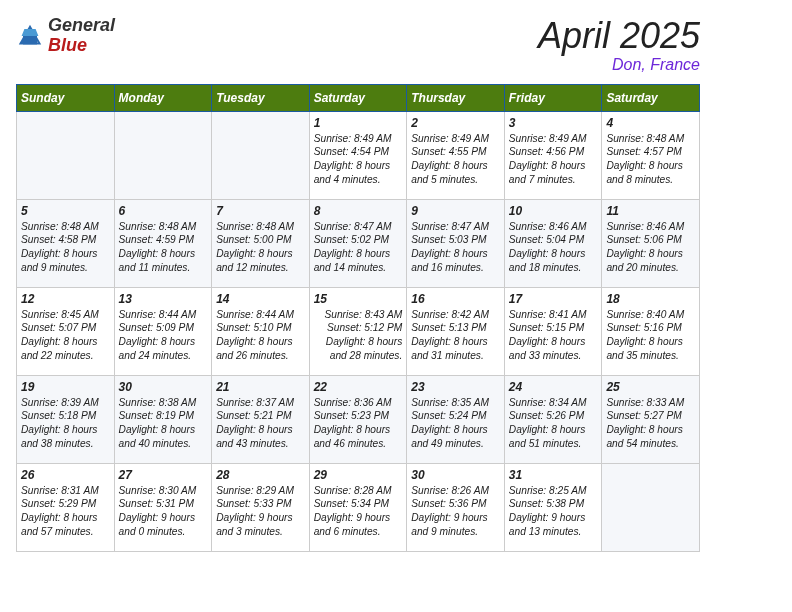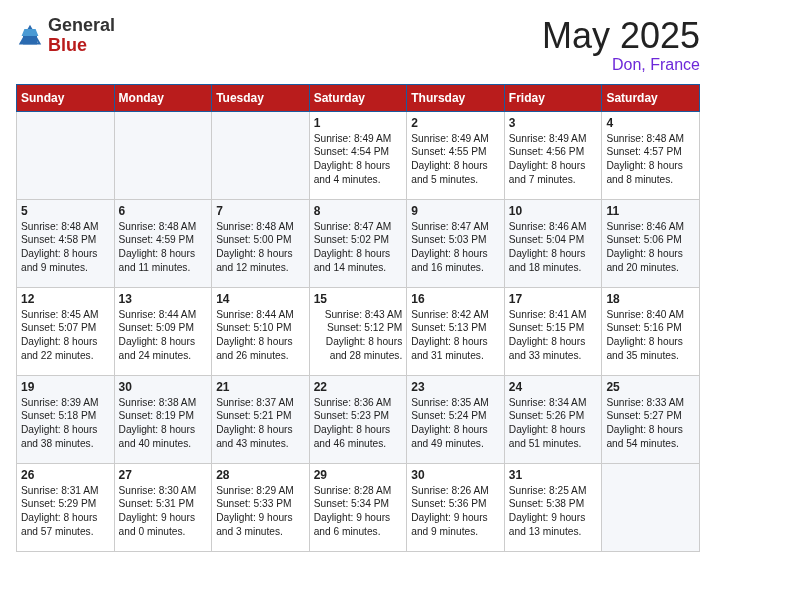--- a/index.html
+++ b/index.html
@@ -5,20 +5,21 @@
     * { margin: 0; padding: 0; box-sizing: border-box; }
     body {
       font-family: Arial, sans-serif;
       background: #fff;
       width: 792px;
       min-height: 612px;
     }
     .page {
       width: 716px;
       padding: 16px 16px 16px 16px;
+      font-style: italic;
     }
     .header {
       display: flex;
       justify-content: space-between;
       align-items: flex-start;
       margin-bottom: 10px;
     }
     .logo {
       display: flex;
       align-items: center;
@@ -55,21 +56,21 @@
     .location {
       font-size: 16px;
       color: #6d28d9;
     }
     .calendar-table {
       width: 100%;
       border-collapse: collapse;
       table-layout: fixed;
     }
     .calendar-table th {
-      background-color: #b91c1c;
+      background-color: #4d7c0f;
       color: #fff;
       font-size: 12px;
       font-weight: bold;
       padding: 6px 4px;
       text-align: left;
       border: 1px solid #1a5a9f;
     }
     .calendar-table td {
       border: 1px solid #ccc;
       vertical-align: top;
@@ -108,21 +109,21 @@
         <polygon points="20,10 32,30 14,30" fill="#fff" opacity="0.3"></polygon>
         <rect x="10" y="20" width="20" height="12" fill="#2a6ab0"></rect>
         <polygon points="8,20 32,20 28,10 12,10" fill="#4a9ad4"></polygon>
       </svg>
       <div class="logo-text">
         <span class="logo-general">General</span>
         <span class="logo-blue">Blue</span>
       </div>
     </div>
     <div class="title-block">
-      <div class="month-title">May 2025</div>
+      <div class="month-title">April 2025</div>
       <div class="location">Don, France</div>
     </div>
   </div>
 
   <table class="calendar-table">
     <thead>
       <tr>
         <th>Sunday</th>
         <th>Monday</th>
         <th>Tuesday</th>

